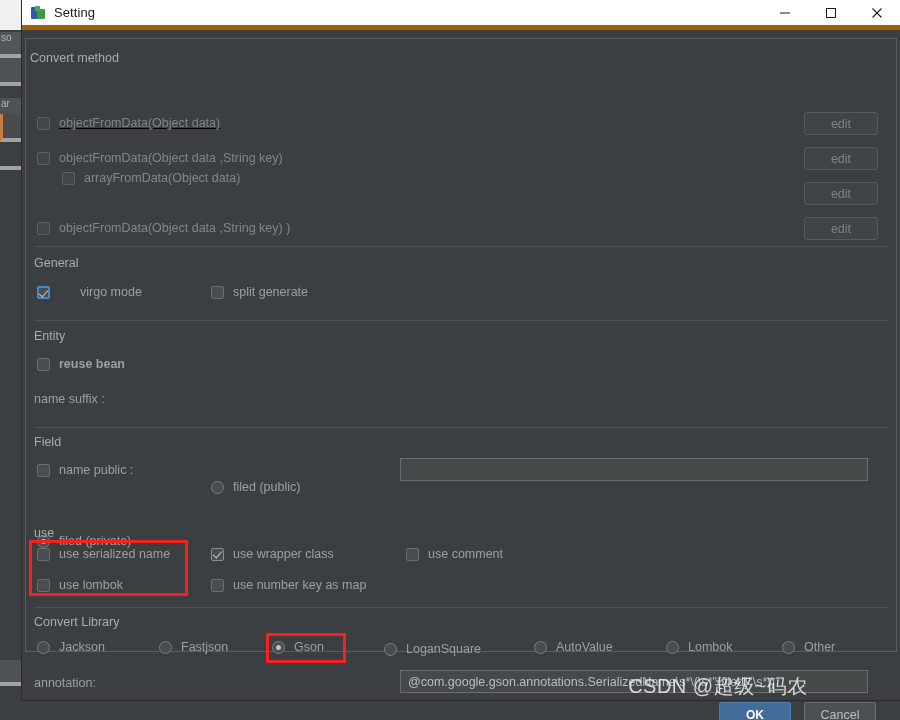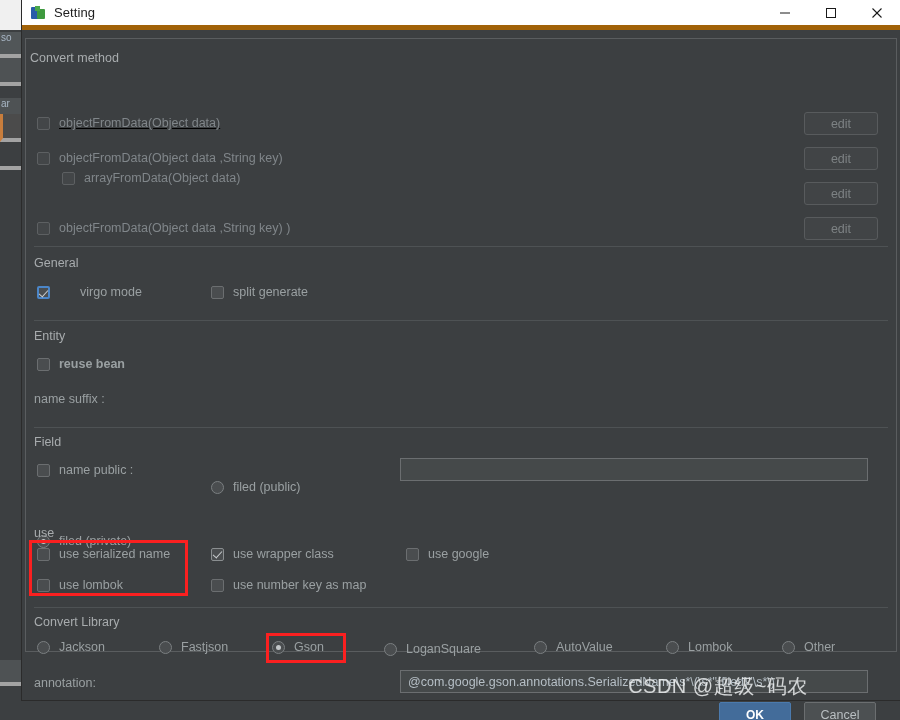--- a/index.html
+++ b/index.html
@@ -334,21 +334,21 @@
       <div class="row" style="left:11px; top:508px;">
         <span class="cbx"></span>
         <span class="lbl">use serialized name</span>
       </div>
       <div class="row" style="left:185px; top:508px;">
         <span class="cbx checked-gray"></span>
         <span class="lbl">use wrapper class</span>
       </div>
       <div class="row" style="left:380px; top:508px;">
         <span class="cbx"></span>
-        <span class="lbl">use google</span>
+        <span class="lbl">use comment</span>
       </div>
 
       <div class="row" style="left:11px; top:539px;">
         <span class="cbx"></span>
         <span class="lbl">use lombok</span>
       </div>
       <div class="row" style="left:185px; top:539px;">
         <span class="cbx"></span>
         <span class="lbl">use number key as map</span>
       </div>

